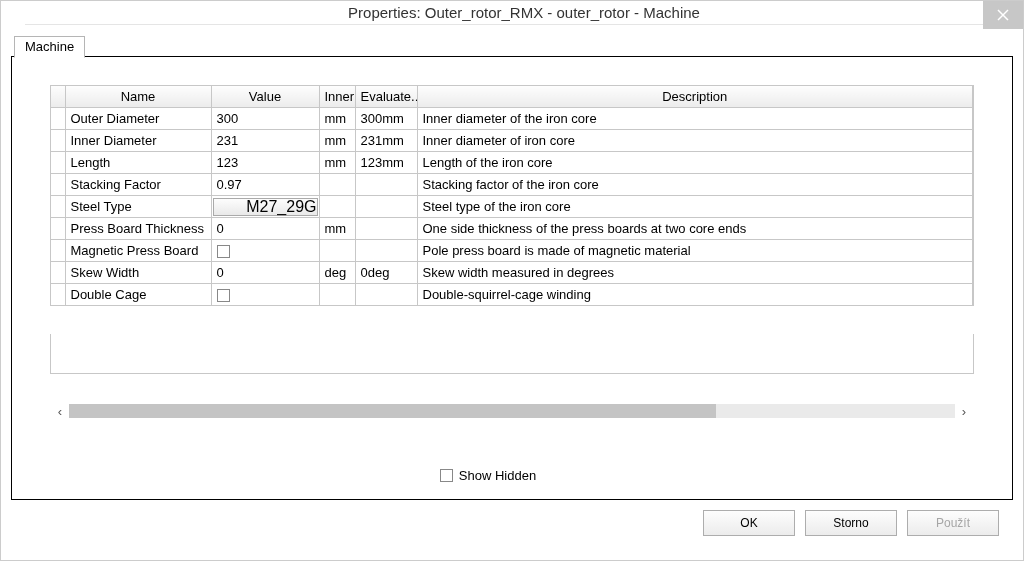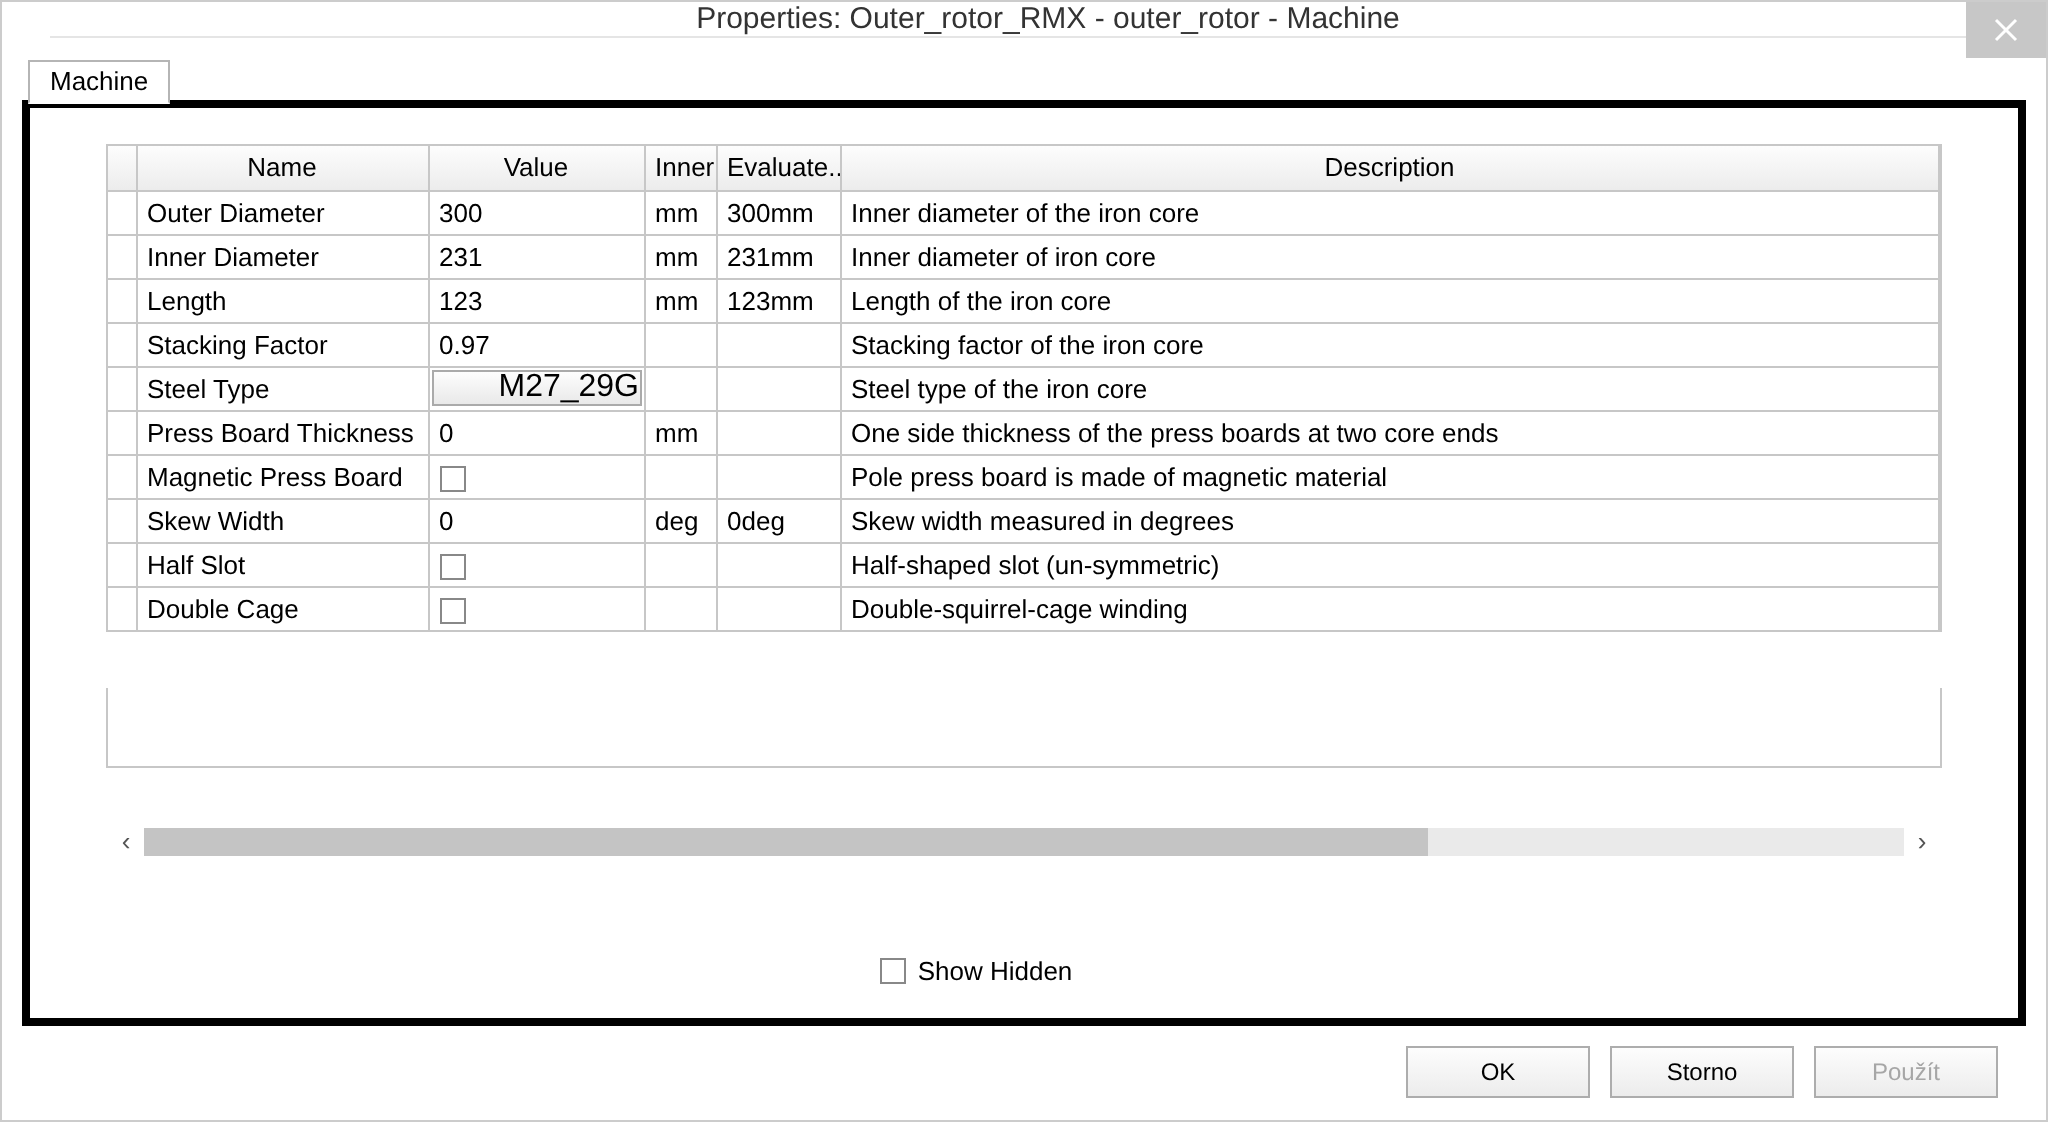--- a/index.html
+++ b/index.html
@@ -71,23 +71,23 @@
     border: 1px solid #b5b5b5;
     border-bottom: 1px solid #fff;
     background: #fff;
     font-size: 13px;
     line-height: 20px;
     z-index: 2;
     cursor: pointer;
   }
   .tab-page {
     flex: 1;
-    border: 4px solid #000000;
+    border: 1px solid #000000;
     margin-top: -1px;
-    padding: 18px 38px 16px 38px;
+    padding: 28px 38px 16px 38px;
     display: flex;
     flex-direction: column;
     position: relative;
     gap: 28px;
   }
 
   .grid-wrap {
     border: 1px solid #c7c7c7;
     border-bottom: none;
     overflow: hidden;
@@ -317,28 +317,20 @@
                 <tr>
                   <td class="gutter"></td>
                   <td>Skew Width</td>
                   <td>0</td>
                   <td>deg</td>
                   <td>0deg</td>
                   <td>Skew width measured in degrees</td>
                 </tr>
                 <tr>
                   <td class="gutter"></td>
-                  <td>Half Slot</td>
-                  <td class="val-center"><span class="chk"></span></td>
-                  <td></td>
-                  <td></td>
-                  <td>Half-shaped slot (un-symmetric)</td>
-                </tr>
-                <tr>
-                  <td class="gutter"></td>
                   <td>Double Cage</td>
                   <td class="val-center"><span class="chk"></span></td>
                   <td></td>
                   <td></td>
                   <td>Double-squirrel-cage winding</td>
                 </tr>
               </tbody>
           </table>
         </div>
         <div class="blank-area"></div>

